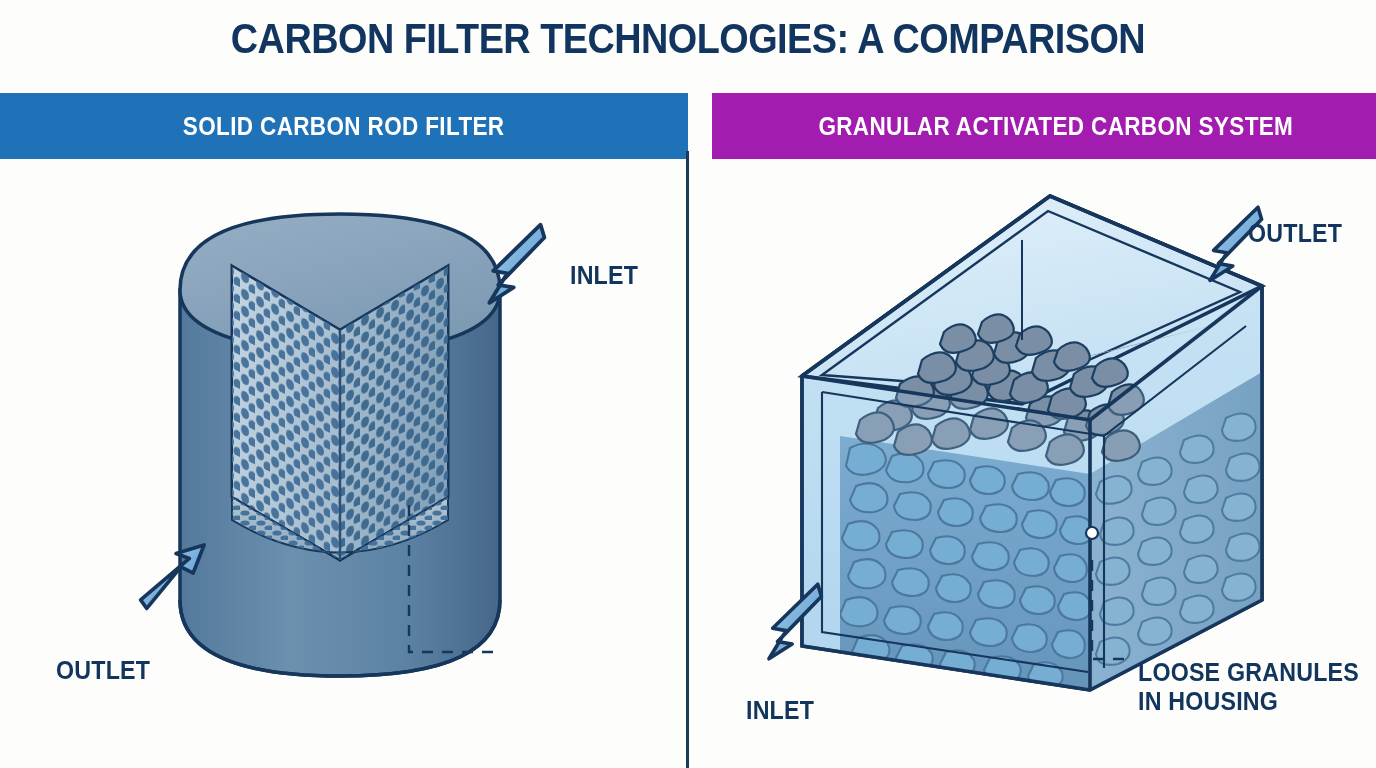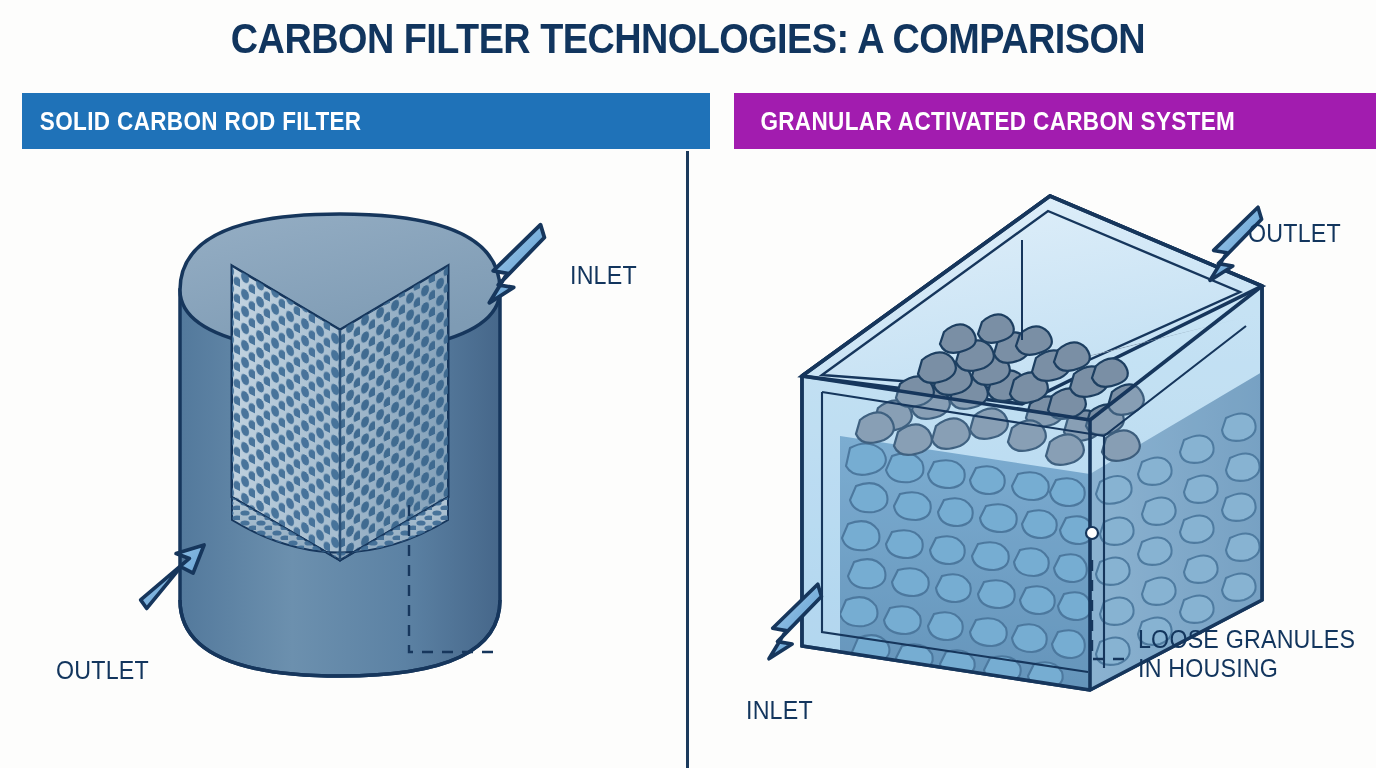--- a/index.html
+++ b/index.html
@@ -15,48 +15,48 @@
     position:absolute;left:0;top:14px;width:1376px;
     text-align:center;
     font-size:43px;font-weight:bold;letter-spacing:-0.6px;
     color:#11355e;
     transform:scaleX(0.88);
     white-space:nowrap;
   }
 
   
   .hdr{
-    position:absolute;top:93px;height:56px;
-    display:flex;align-items:center;justify-content:flex-start;
+    position:absolute;top:93px;height:66px;
+    display:flex;align-items:center;justify-content:center;
     font-size:25px;font-weight:bold;color:#ffffff;
-    letter-spacing:0.4px;white-space:nowrap;margin-left:22px;
+    letter-spacing:0.4px;white-space:nowrap;
   }
   .hdr span{transform:scaleX(0.9);display:inline-block;}
   .hdr-left{left:0;width:688px;background:#1f72b8;}
   .hdr-right{left:712px;width:688px;background:#a21caf;}
 
   .divider{
     position:absolute;left:686px;top:151px;width:3px;height:617px;
     background:#1b3a5c;
   }
 
   
   .lab{
     position:absolute;
-    color:#12355d;font-size:25px;font-weight:normal;
+    color:#12355d;font-size:25px;font-weight:bold;
     letter-spacing:0.2px;line-height:29px;white-space:pre-line;
   }
   .lab span{display:inline-block;transform:scaleX(0.93);transform-origin:left center;}
 
   .lab-inlet-l{left:570px;top:232px;}
   .lab-outlet-l{left:56px;top:627px;}
   .lab-micro{left:502px;top:608px;}
   .lab-outlet-r{left:1248px;top:190px;}
   .lab-inlet-r{left:746px;top:667px;}
-  .lab-loose{left:1138px;top:596px;}
+  .lab-loose{left:1138px;top:629px;}
 
   svg.art{position:absolute;left:0;top:0;width:1376px;height:768px;}
 </style>
 </head>
 <body>
 
 <div class="page">
 
   <div class="title">CARBON FILTER TECHNOLOGIES: A COMPARISON</div>
 

